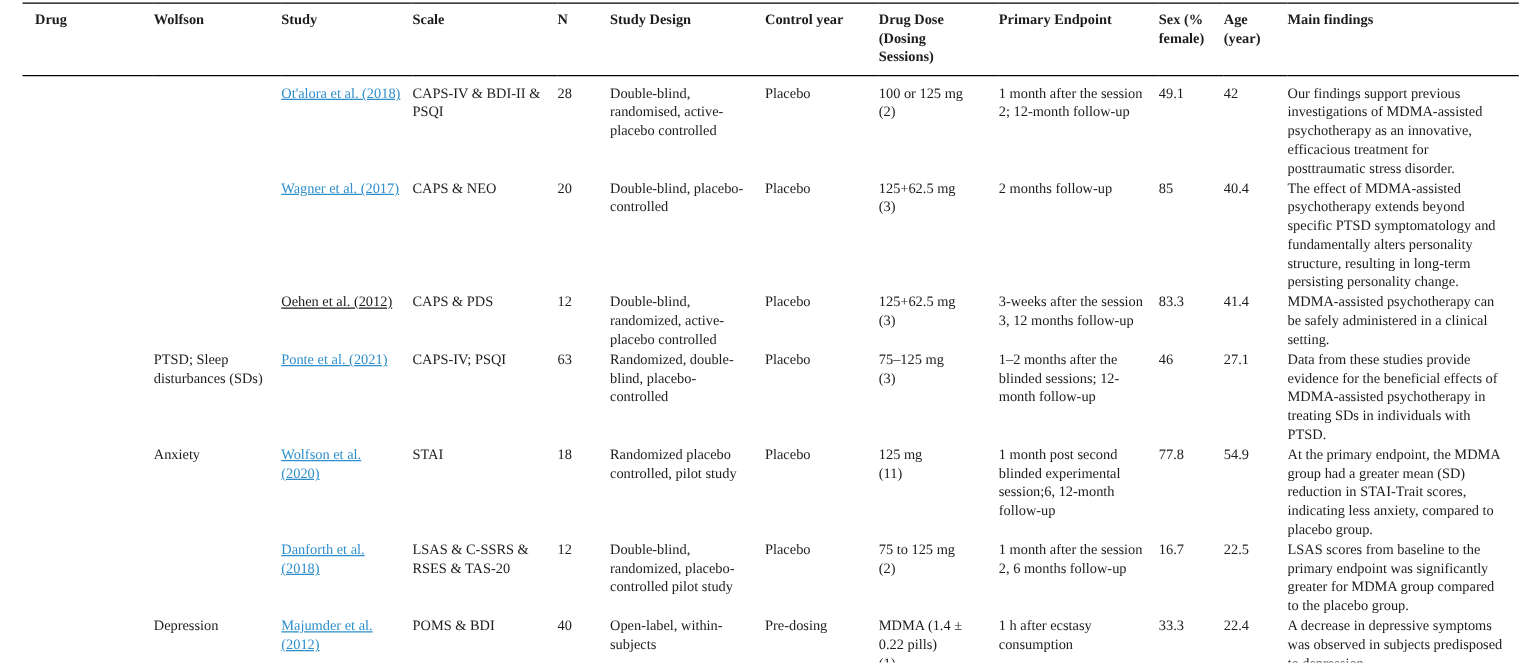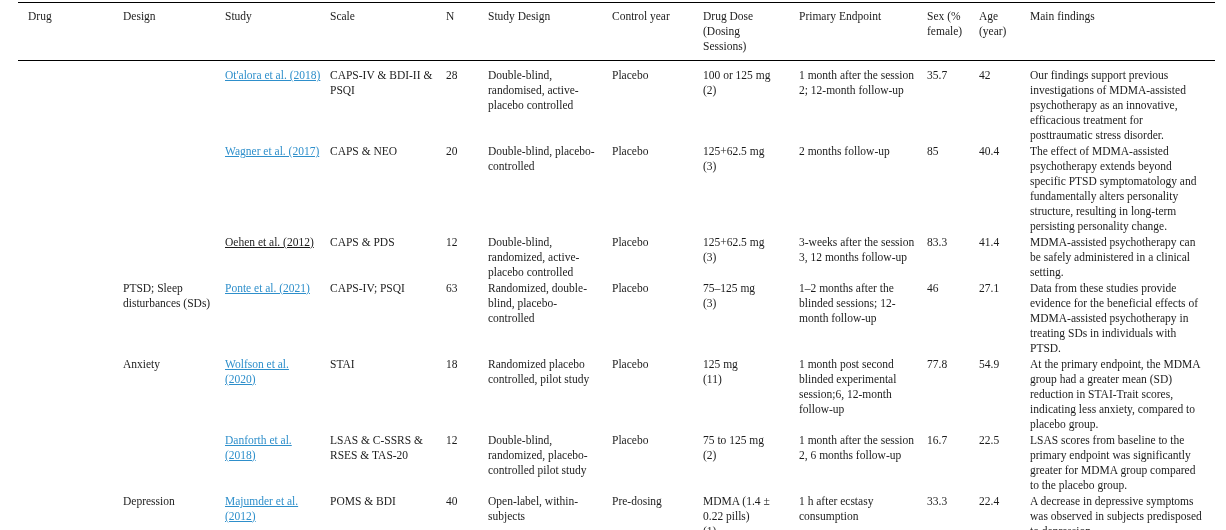--- a/index.html
+++ b/index.html
@@ -15,21 +15,21 @@
   .page { padding: 2px 11px 0 18px; }
   table.studies {
     width: 1197px;
     table-layout: fixed;
     border-collapse: collapse;
     border-top: 1px solid var(--rule-color);
     border-bottom: 2px solid #2b2b2b;
   }
   thead tr { border-bottom: 1px solid var(--rule-color); }
   th {
-    font-weight: normal;
+    font-weight: bold;
     text-align: left;
     vertical-align: top;
     font-size: 11.5px;
     line-height: 15px;
     padding: 6px 8px 6px 0;
     height: 44px;
     white-space: pre-line;
   }
   td {
     vertical-align: top;
@@ -60,21 +60,21 @@
       <col style="width:91px">
         <col style="width:96px">
         <col style="width:128px">
       <col style="width:52px">
         <col style="width:51px">
         <col style="width:185px">
     </colgroup>
     <thead>
       <tr>
         <th class="first">Drug</th>
-        <th>Design</th>
+        <th>Wolfson</th>
         <th>Study</th>
         <th>Scale</th>
         <th>N</th>
         <th>Study Design</th>
         <th>Control year</th>
         <th>Drug Dose
 (Dosing
 Sessions)</th>
         <th>Primary Endpoint</th>
         <th>Sex (%
@@ -89,21 +89,21 @@
     <td class="first"></td>
     <td></td>
     <td><span class="link">Ot'alora et al. (2018)</span></td>
     <td>CAPS-IV &amp; BDI-II &amp; PSQI</td>
     <td>28</td>
     <td>Double-blind, randomised, active-placebo controlled</td>
     <td>Placebo</td>
     <td>100 or 125 mg
 (2)</td>
     <td>1 month after the session 2; 12-month follow-up</td>
-    <td>35.7</td>
+    <td>49.1</td>
     <td>42</td>
     <td>Our findings support previous investigations of MDMA-assisted psychotherapy as an innovative, efficacious treatment for posttraumatic stress disorder.</td>
   </tr>
         <tr>
     <td class="first"></td>
     <td></td>
     <td><span class="link">Wagner et al. (2017)</span></td>
     <td>CAPS &amp; NEO</td>
     <td>20</td>
     <td>Double-blind, placebo-controlled</td>

